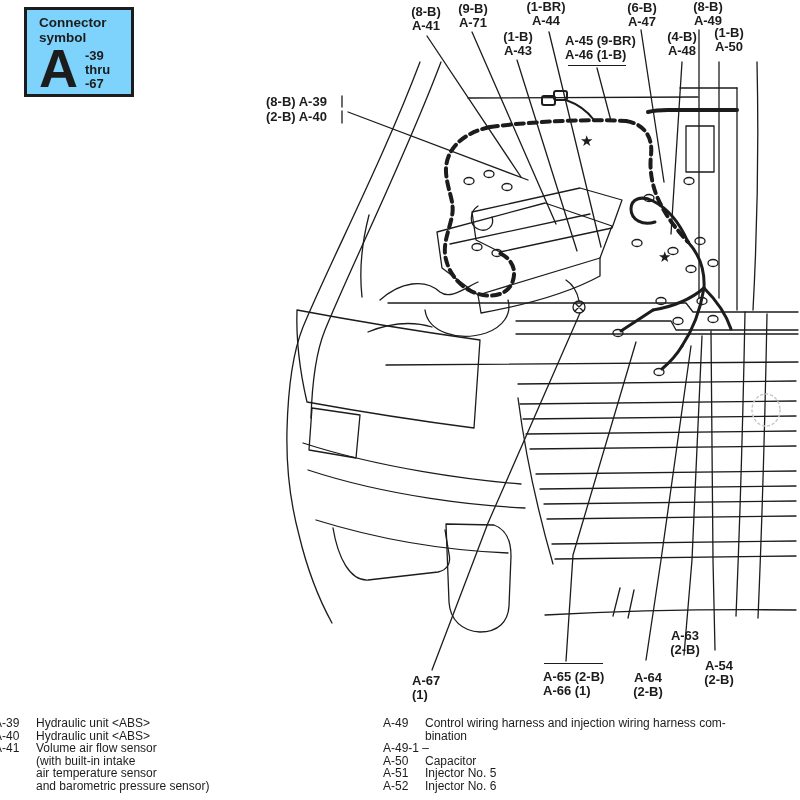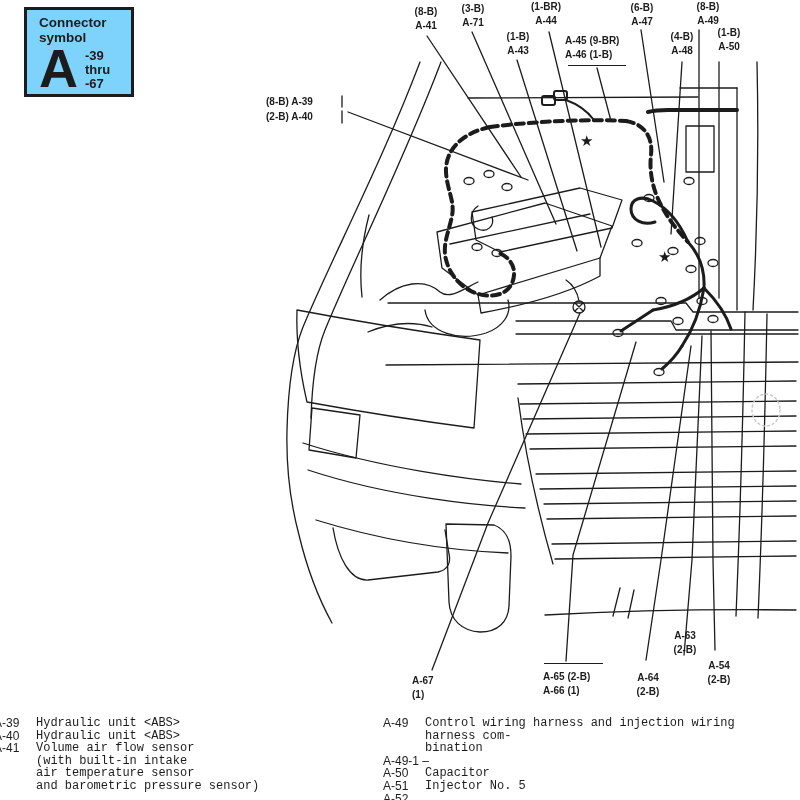--- a/index.html
+++ b/index.html
@@ -15,27 +15,27 @@
   svg.art .blob{stroke-width:2;}
   svg.art .thin{stroke-width:1.1;}
   svg.art .faint{stroke:#c8c8c8;stroke-dasharray:2 3;stroke-width:1.5;}
   svg.art text.star{fill:#1c1c1c;stroke:none;font-size:15px;font-family:"DejaVu Sans",sans-serif;}
   .legend-box{position:absolute;left:24px;top:7px;width:110px;height:90px;
        border:3px solid #1c1c1c;box-sizing:border-box;padding:5px 0 0 12px;background:#7dd3fc;}
   .lb-title{font-weight:bold;font-size:13.5px;line-height:15px;}
   .lb-row{display:flex;align-items:flex-start;margin-top:1px;}
   .lb-symbol{font-weight:bold;font-size:54px;line-height:44px;}
   .lb-range{font-weight:bold;font-size:13px;line-height:14px;margin-left:7px;margin-top:3px;}
-  .callout{position:absolute;font-weight:bold;font-size:10px;line-height:13.5px;white-space:nowrap;}
+  .callout{position:absolute;font-weight:bold;font-size:13px;line-height:13.5px;white-space:nowrap;}
   .callout.center{text-align:center;}
   .rule{position:absolute;height:0;border-top:1.6px solid #1c1c1c;}
   .idx{position:absolute;font-size:12px;line-height:12.6px;}
   .idx-row{display:flex;}
   .idx-code{flex:0 0 42px;}
-  .idx-desc{white-space:pre-line;flex:1;font-family:Liberation Mono, monospace;}
+  .idx-desc{white-space:pre-line;flex:1;}
 </style>
 </head>
 <body>
 
 <div class="page">
 
   <svg class="art" width="800" height="800" viewBox="0 0 800 800">
 
     <g>
       <path d="M420,62 C383,160 330,262 303,327 C293,352 288,390 287,430 C286,470 291,505 299,535 C305,560 316,594 332,623"></path>
@@ -165,21 +165,21 @@
         <div>-67</div>
       </span>
     </div>
   </div>
 
   <div class="callout center" style="left:404px;top:5px;width:44px">
     <div>(8-B)</div>
     <div>A-41</div>
   </div>
   <div class="callout center" style="left:451px;top:2px;width:44px">
-    <div>(3-B)</div>
+    <div>(9-B)</div>
     <div>A-71</div>
   </div>
   <div class="callout center" style="left:521px;top:0px;width:50px">
     <div>(1-BR)</div>
     <div>A-44</div>
   </div>
   <div class="callout center" style="left:496px;top:30px;width:44px">
     <div>(1-B)</div>
     <div>A-43</div>
   </div>
@@ -263,16 +263,17 @@
     <div class="idx-row">
       <span class="idx-code">A-50</span>
       <span class="idx-desc">Capacitor</span>
     </div>
     <div class="idx-row">
       <span class="idx-code">A-51</span>
       <span class="idx-desc">Injector No. 5</span>
     </div>
     <div class="idx-row">
       <span class="idx-code">A-52</span>
+      <span class="idx-desc">Injector No. 6</span>
     </div>
   </div>
 
 </div>
 
 </body></html>

